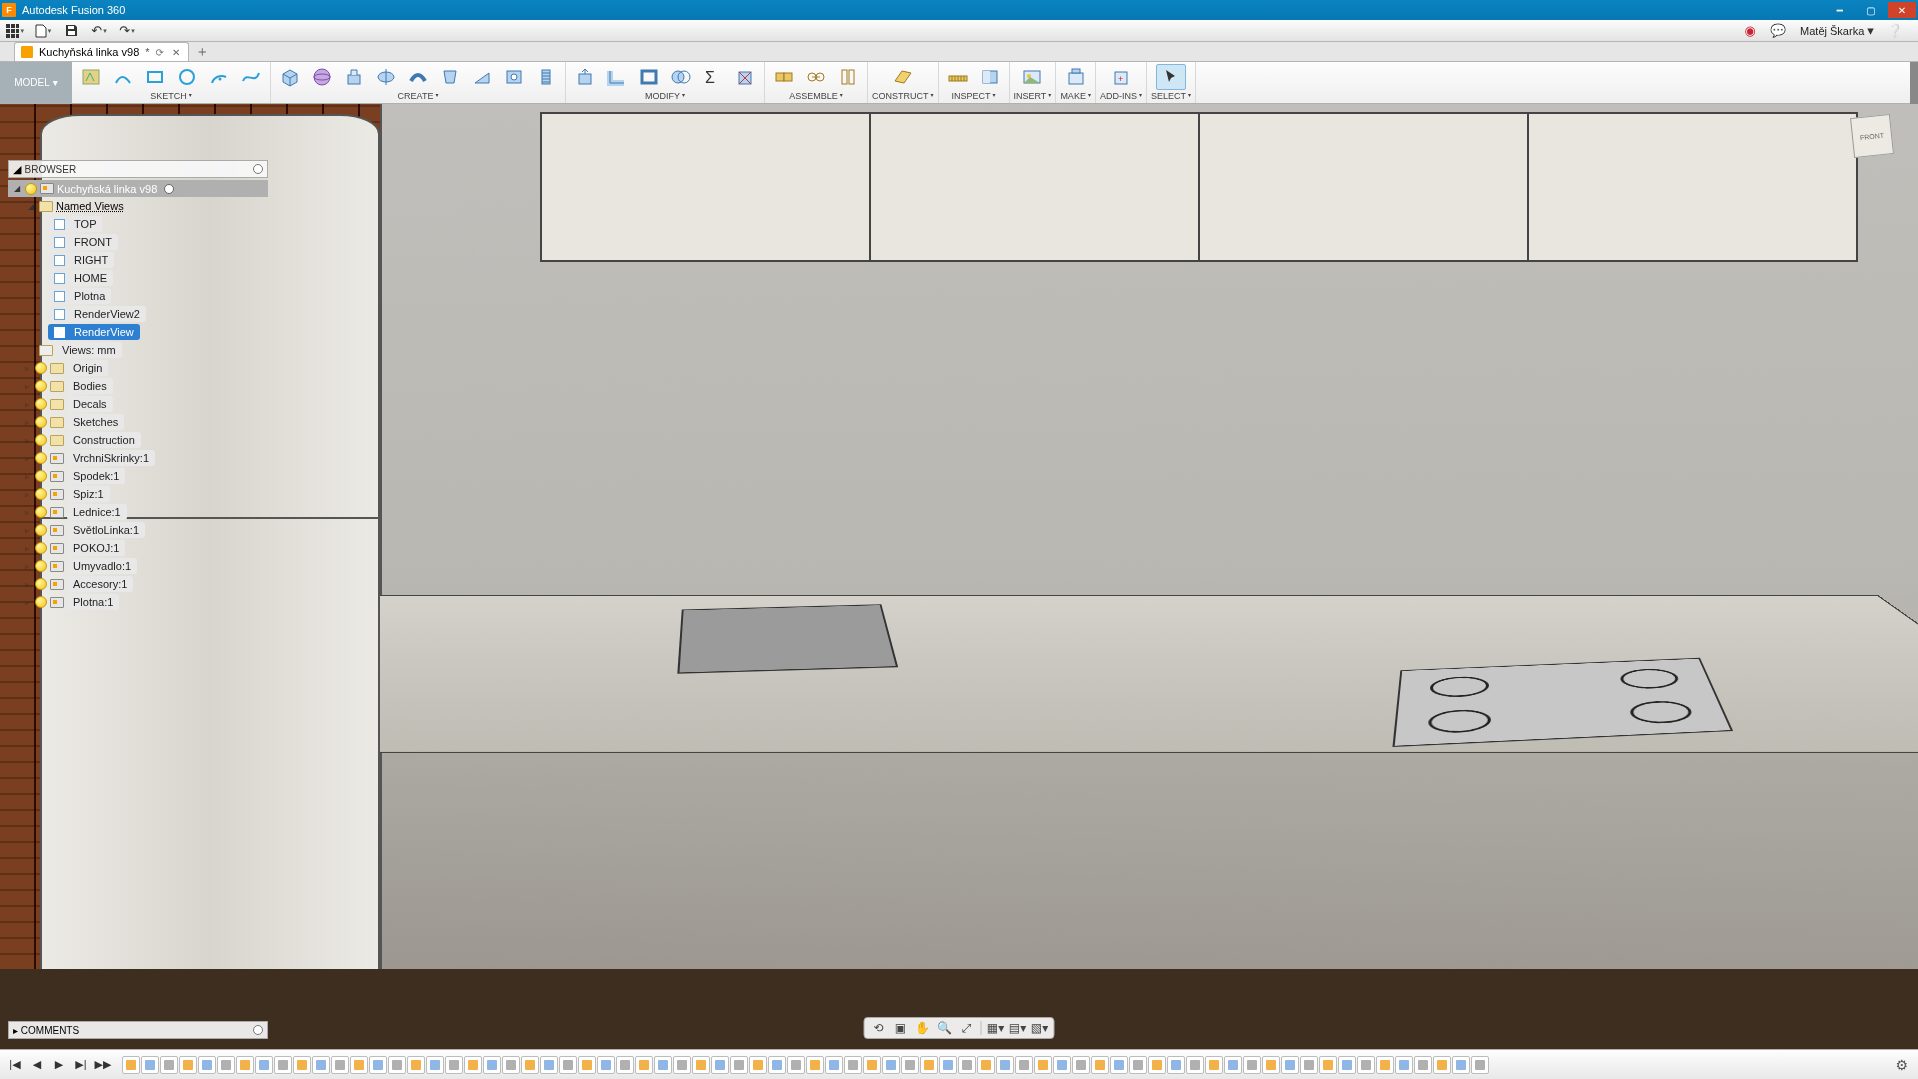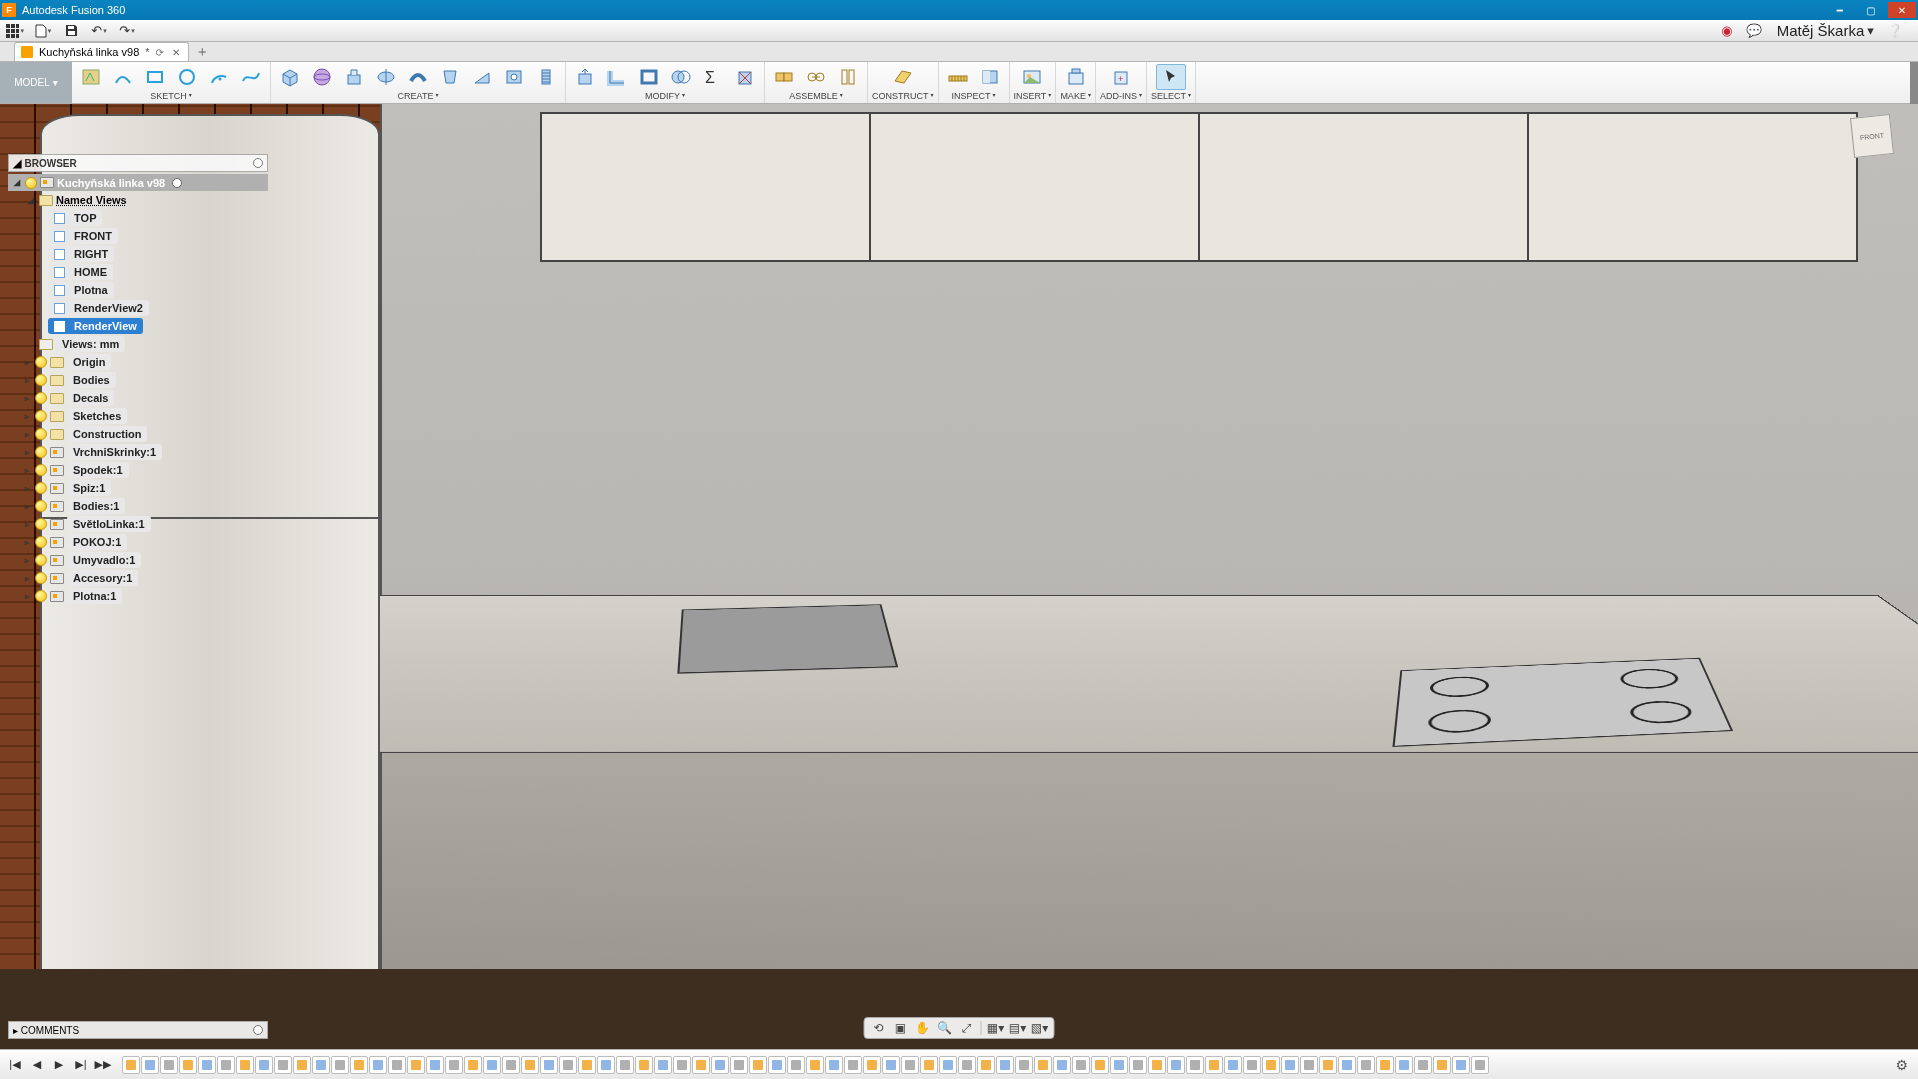--- a/index.html
+++ b/index.html
@@ -12,21 +12,21 @@
 .titlebar .win-btn { width: 28px; height: 16px; display: inline-flex; align-items: center; justify-content: center; font-size: 10px; cursor: pointer; }
 .titlebar .win-btn.close { background: #d0432b; }
 
 
 .qat { height: 22px; background: linear-gradient(to bottom, #fcfcfc, #e3e3e3); border-bottom: 1px solid #b5b5b5; display: flex; align-items: center; padding: 0 6px; gap: 6px; justify-content: space-between; }
 .qat .left { display: flex; align-items: center; gap: 10px; }
 .qat .qbtn { width: 18px; height: 18px; display: inline-flex; align-items: center; justify-content: center; font-size: 13px; color: #333; cursor: pointer; }
 .qat .qbtn .drop { font-size: 7px; margin-left: 1px; color: #555; }
 .qat .right { display: flex; align-items: center; gap: 14px; padding-right: 8px; }
 .qat .rbtn { font-size: 13px; color: #333; cursor: pointer; display: inline-flex; align-items: center; gap: 3px; }
-.qat .username { font-size: 15px; color: #222; }
+.qat .username { font-size: 11px; color: #222; }
 
 
 .tabbar { height: 20px; background: #e6e6e6; display: flex; align-items: flex-end; padding-left: 14px; border-bottom: 1px solid #b5b5b5; }
 .doc-tab { height: 19px; background: #fff; border: 1px solid #b5b5b5; border-bottom: none; border-radius: 3px 3px 0 0; padding: 0 6px; display: flex; align-items: center; gap: 6px; font-size: 11px; }
 .doc-tab .fico { width: 12px; height: 12px; background: #f7a200; border-radius: 1px; }
 .doc-tab .modified { color: #555; }
 .doc-tab .tclose { font-size: 10px; color: #666; cursor: pointer; padding: 0 2px; }
 .add-tab { width: 18px; height: 18px; display: flex; align-items: center; justify-content: center; font-size: 14px; color: #666; cursor: pointer; margin-left: 4px; }
 
 
@@ -45,21 +45,21 @@
 .rib-label .drop { font-size: 6px; }
 
 
 .viewport { position: absolute; top: 42px; left: 0; right: 0; bottom: 0; background: linear-gradient(to bottom, #b8b4ae 0%, #a8a29a 40%, #6b5742 100%); overflow: hidden; }
 
 
 .viewcube { position: absolute; top: 6px; right: 18px; width: 54px; height: 54px; z-index: 15; }
 .viewcube .cube { width: 40px; height: 40px; background: #eceae3; border: 1px solid #999; position: absolute; top: 6px; left: 6px; display: flex; align-items: center; justify-content: center; font-size: 7px; color: #666; transform: rotate(-6deg); }
 
 
-.browser { position: absolute; top: 50px; left: 8px; width: 260px; z-index: 18; font-size: 11px; font-weight: bold; }
+.browser { position: absolute; top: 56px; left: 8px; width: 260px; z-index: 18; font-size: 11px; }
 .browser-head { height: 18px; background: rgba(248,248,248,0.9); border: 1px solid #aaa; display: flex; align-items: center; padding: 0 4px; justify-content: space-between; }
 .browser-head .bhlabel { font-size: 10px; color: #333; }
 .browser-head .bhdot { width: 10px; height: 10px; border: 1px solid #777; border-radius: 50%; background: #fff; cursor: pointer; }
 .browser-tree { padding-top: 2px; }
 .tree-row { height: 18px; display: flex; align-items: center; gap: 3px; white-space: nowrap; }
 .tree-row .exp { width: 10px; font-size: 8px; color: #333; text-align: center; cursor: pointer; }
 .tree-row .bulb { width: 12px; height: 12px; border-radius: 50%; background: radial-gradient(circle at 30% 30%, #fff89a, #f7c21a); border: 1px solid #c99a00; cursor: pointer; }
 .tree-row .fldr { width: 14px; height: 11px; background: #f2e2a8; border: 1px solid #b9a25a; border-radius: 1px; }
 .tree-row .comp { width: 14px; height: 11px; background: #e6e6e6; border: 1px solid #888; border-radius: 1px; position: relative; }
 .tree-row .comp::before { content:""; position:absolute; left:2px; top:2px; width:4px;height:4px; background:#f7a200; }
@@ -572,21 +572,21 @@
             <div class="tree-row" style="padding-left: 14px;">
               <span class="exp">▹</span>
               <span class="bulb"></span>
               <span class="comp"></span>
               <span class="txt tree-pill pill-grey">Spiz:1</span>
             </div>
             <div class="tree-row" style="padding-left: 14px;">
               <span class="exp">▹</span>
               <span class="bulb"></span>
               <span class="comp"></span>
-              <span class="txt tree-pill pill-grey">Bodies:1</span>
+              <span class="txt tree-pill pill-grey">Lednice:1</span>
             </div>
             <div class="tree-row" style="padding-left: 14px;">
               <span class="exp">▹</span>
               <span class="bulb"></span>
               <span class="comp"></span>
               <span class="txt tree-pill pill-grey">SvětloLinka:1</span>
             </div>
             <div class="tree-row" style="padding-left: 14px;">
               <span class="exp">▹</span>
               <span class="bulb"></span>

